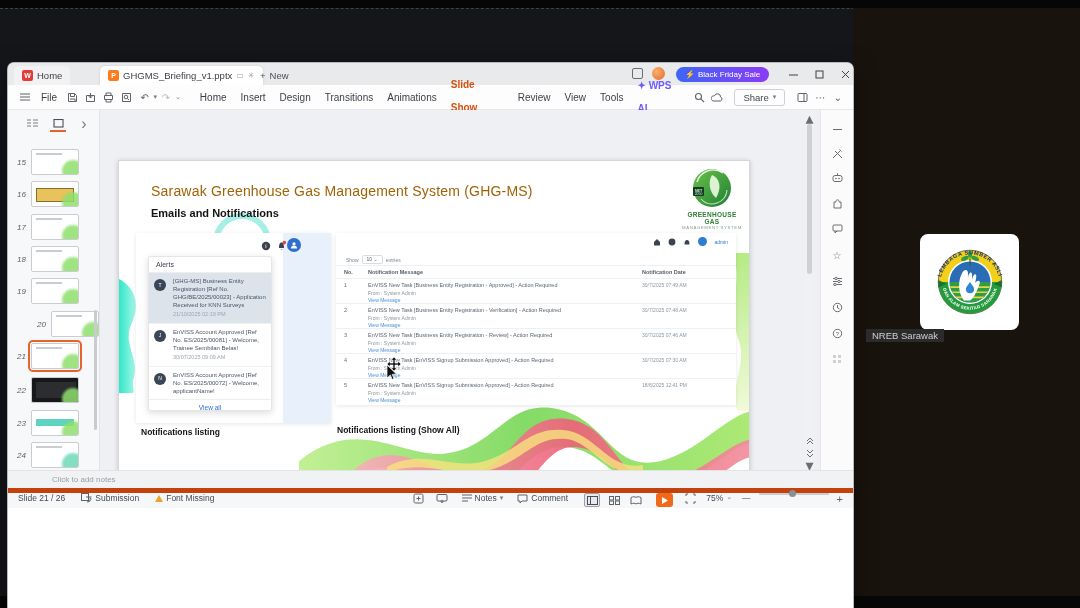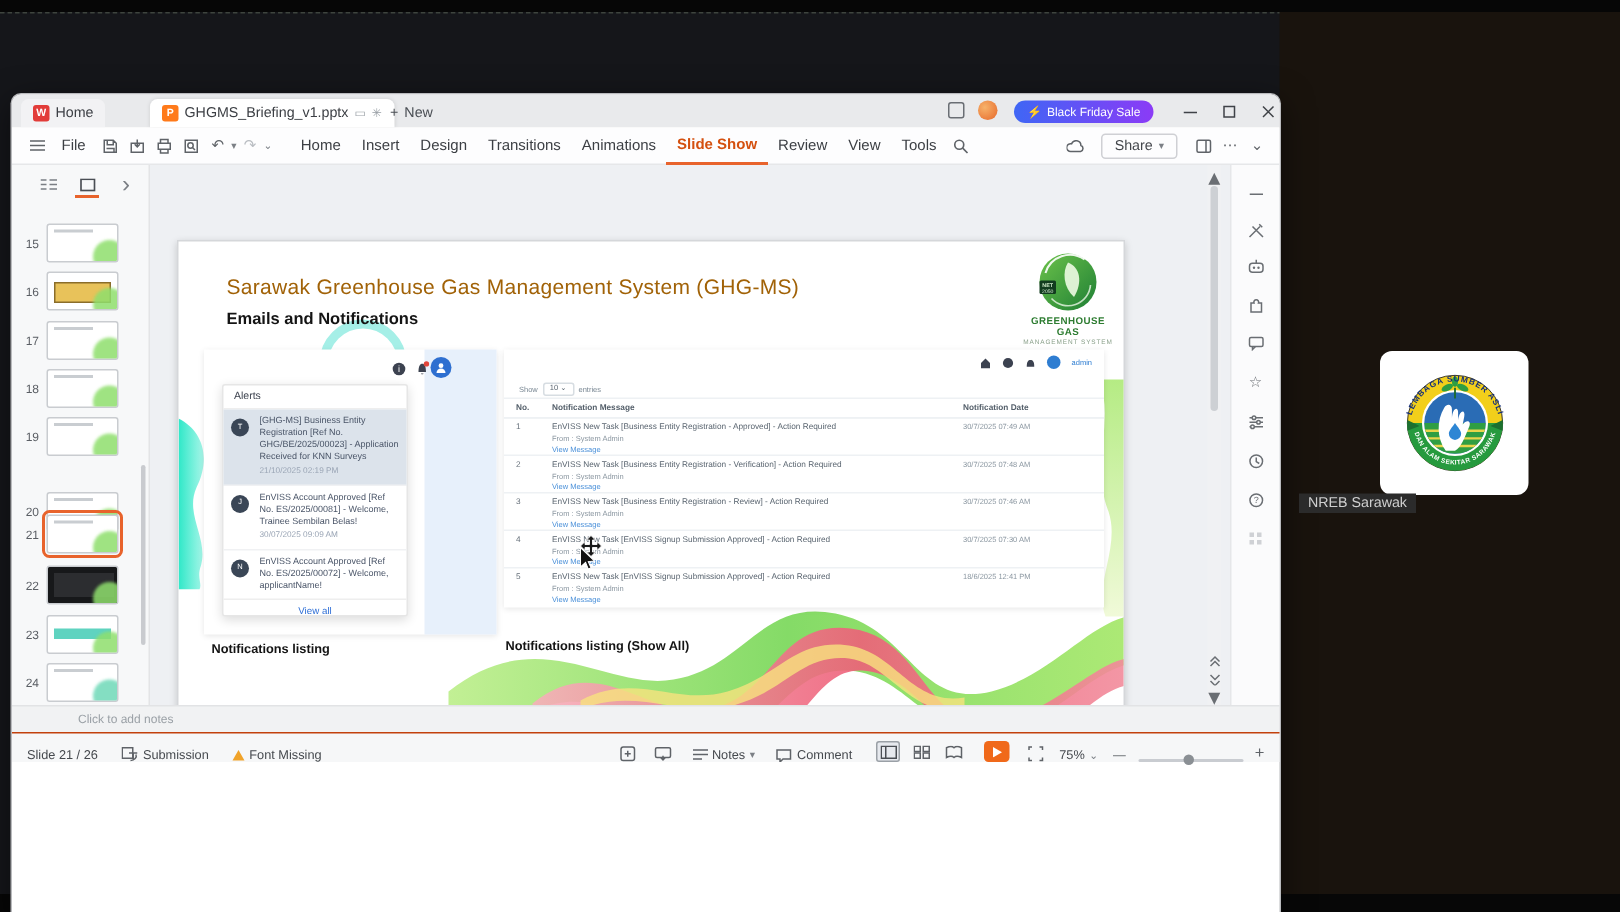--- a/index.html
+++ b/index.html
@@ -43,21 +43,21 @@
   .menu-item.active{color:#d4500f;font-weight:bold;border-bottom:2px solid #e8632c;}
   #share-btn{display:flex;align-items:center;gap:4px;border:1px solid #cfd0d4;border-radius:3px;height:17px;padding:0 8px;
       font-size:9.5px;color:#44474c;}
   .caret{font-size:7px;color:#7c8086;}
 
   
   #wbody{left:0;top:47px;width:845px;height:360px;background:#eef0f3;overflow:hidden;}
   
   #slidepanel{left:0;top:0;width:92px;height:360px;background:#f7f8f9;border-right:1px solid #e3e4e6;}
   .panel-ic{top:6px;width:16px;height:16px;display:flex;align-items:center;justify-content:center;color:#5f6368;}
-  .thumb-row{position:absolute;left:0;width:92px;height:28px;display:flex;align-items:center;}
+  .thumb-row{position:absolute;left:0;width:92px;height:28px;display:flex;align-items:center;font-style:italic;}
   .thumb-num{width:18px;text-align:right;font-size:8px;color:#5a5e64;margin-right:5px;}
   .thumb{width:48px;height:26px;background:#fff;border:1px solid #c9ccd0;border-radius:2px;position:relative;overflow:hidden;}
   .thumb::before{content:"";position:absolute;left:4px;top:3px;width:26px;height:2px;background:#c9cdd1;}
   .thumb::after{content:"";position:absolute;right:-6px;bottom:-8px;width:22px;height:22px;border-radius:50%;
       background:radial-gradient(circle,#8fdf6d 0%,#b9ecst 60%,transparent 70%);background:#8fdf6d;filter:blur(1px);opacity:.85;}
   .t16 .thumb::before{width:36px;height:12px;top:6px;background:#e8c25a;border:1px solid #8a6d2a;}
   .t22 .thumb{background:#17181a;}
   .t22 .thumb::before{background:#2c2d30;width:40px;height:16px;top:4px;}
   .t23 .thumb::before{background:#5fd3c0;width:38px;height:7px;top:8px;}
   .t24 .thumb::after{background:#6fd9b8;}
@@ -71,22 +71,22 @@
   #vscroll{left:797px;top:0;width:9px;height:360px;background:#f0f1f3;}
   #vthumb{left:799px;top:14px;width:5px;height:150px;background:#cdd0d4;border-radius:3px;}
   .scr-ic{left:796px;width:11px;height:10px;display:flex;align-items:center;justify-content:center;color:#6a6e73;}
   
   #rail{left:812px;top:0;width:33px;height:360px;background:#fbfbfc;border-left:1px solid #e6e7e9;}
   .rail-ic{left:822px;width:14px;height:14px;display:flex;align-items:center;justify-content:center;color:#6a6e73;font-size:10px;}
 
   
   #notesbar{left:0;top:407px;width:845px;height:18px;background:#f1f2f3;border-top:1px solid #e2e3e5;
       font-size:8px;color:#9aa0a6;display:flex;align-items:center;padding-left:44px;}
-  #statusbar{left:0;top:425px;width:845px;height:20px;background:#f6f7f8;border-top:1px solid #c2410c;
-      font-size:8.5px;color:#45494e;display:flex;align-items:flex-end;}
+  #statusbar{left:0;top:425px;width:845px;height:20px;background:#f6f7f8;border-top:5px solid #c2410c;
+      font-size:8.5px;color:#45494e;display:flex;align-items:flex-start;}
   .sb{display:flex;align-items:center;gap:3px;}
   .warn-tri{width:0;height:0;border-left:4px solid transparent;border-right:4px solid transparent;border-bottom:7px solid #f0a32a;}
   .viewbtn{width:16px;height:14px;display:flex;align-items:center;justify-content:center;color:#5f6368;border-radius:2px;}
   .viewbtn.on{border:1px solid #9aa0a6;background:#e6e9ee;}
   #playbtn{width:17px;height:14px;background:#f0691a;border-radius:3px;display:flex;align-items:center;justify-content:center;}
   #zoom-track{width:70px;height:2px;background:#c9ccd1;border-radius:1px;position:relative;}
   #zoom-knob{position:absolute;left:30px;top:-3px;width:7px;height:7px;border-radius:50%;background:#8a8f94;}
 
   
   #s-title{left:32px;top:22px;font-size:14px;font-weight:normal;color:#a16207;letter-spacing:.2px;}
@@ -219,20 +219,23 @@
 
       <span class="menu-item" style="margin-left:12px;">Home</span>
       <span class="menu-item">Insert</span>
       <span class="menu-item">Design</span>
       <span class="menu-item">Transitions</span>
       <span class="menu-item">Animations</span>
       <span class="menu-item active">Slide Show</span>
       <span class="menu-item">Review</span>
       <span class="menu-item">View</span>
       <span class="menu-item">Tools</span>
+      <span class="menu-item" style="color:#6f5bff;font-weight:bold;">
+        <span>✦</span> <span>WPS AI</span>
+      </span>
       <span class="ric">
         <svg width="11" height="11">
             <circle cx="4.5" cy="4.5" r="3" fill="none" stroke="#5f6368" stroke-width="1.1"></circle>
             <path d="M6.8 6.8 10 10" stroke="#5f6368" stroke-width="1.1"></path>
           </svg>
       </span>
 
       <span style="flex:1;"></span>
       <span class="ric">
         <svg width="13" height="10">
@@ -281,21 +284,21 @@
             <div class="thumb"></div>
           </div>
         <div class="thumb-row" style="top:135px;">
             <span class="thumb-num">18</span>
             <div class="thumb"></div>
           </div>
         <div class="thumb-row" style="top:167px;">
             <span class="thumb-num">19</span>
             <div class="thumb"></div>
           </div>
-        <div class="thumb-row" style="top:217px;">
+        <div class="thumb-row" style="top:200px;padding-left:20px;">
             <span class="thumb-num">20</span>
             <div class="thumb"></div>
           </div>
         <div class="thumb-row sel" style="top:232px;">
             <span class="thumb-num">21</span>
             <div class="thumb"></div>
           </div>
         <div class="thumb-row t22" style="top:266px;">
             <span class="thumb-num">22</span>
             <div class="thumb"></div>

